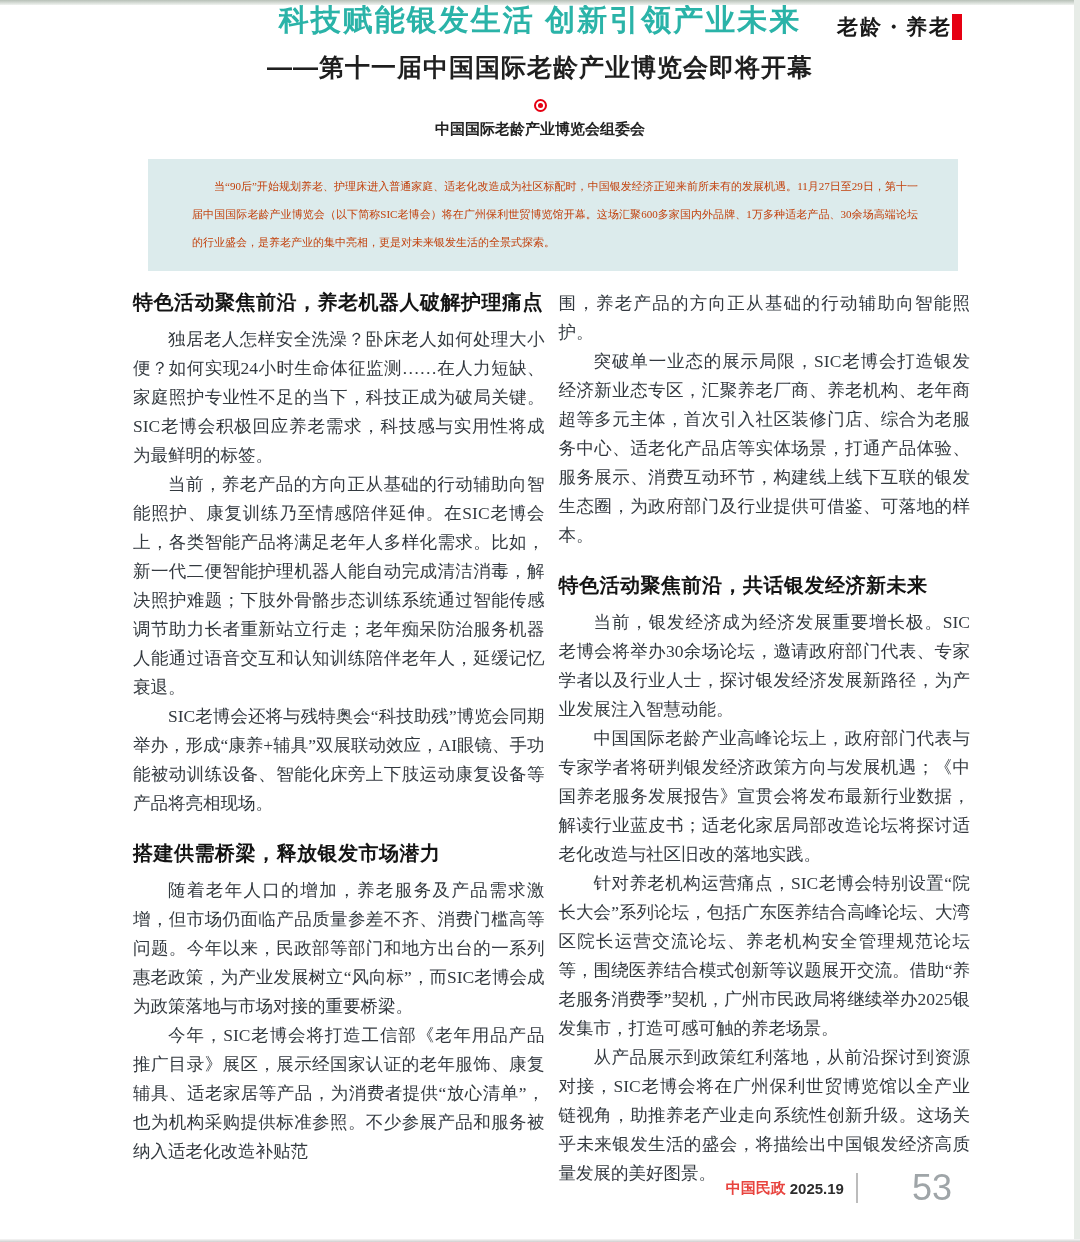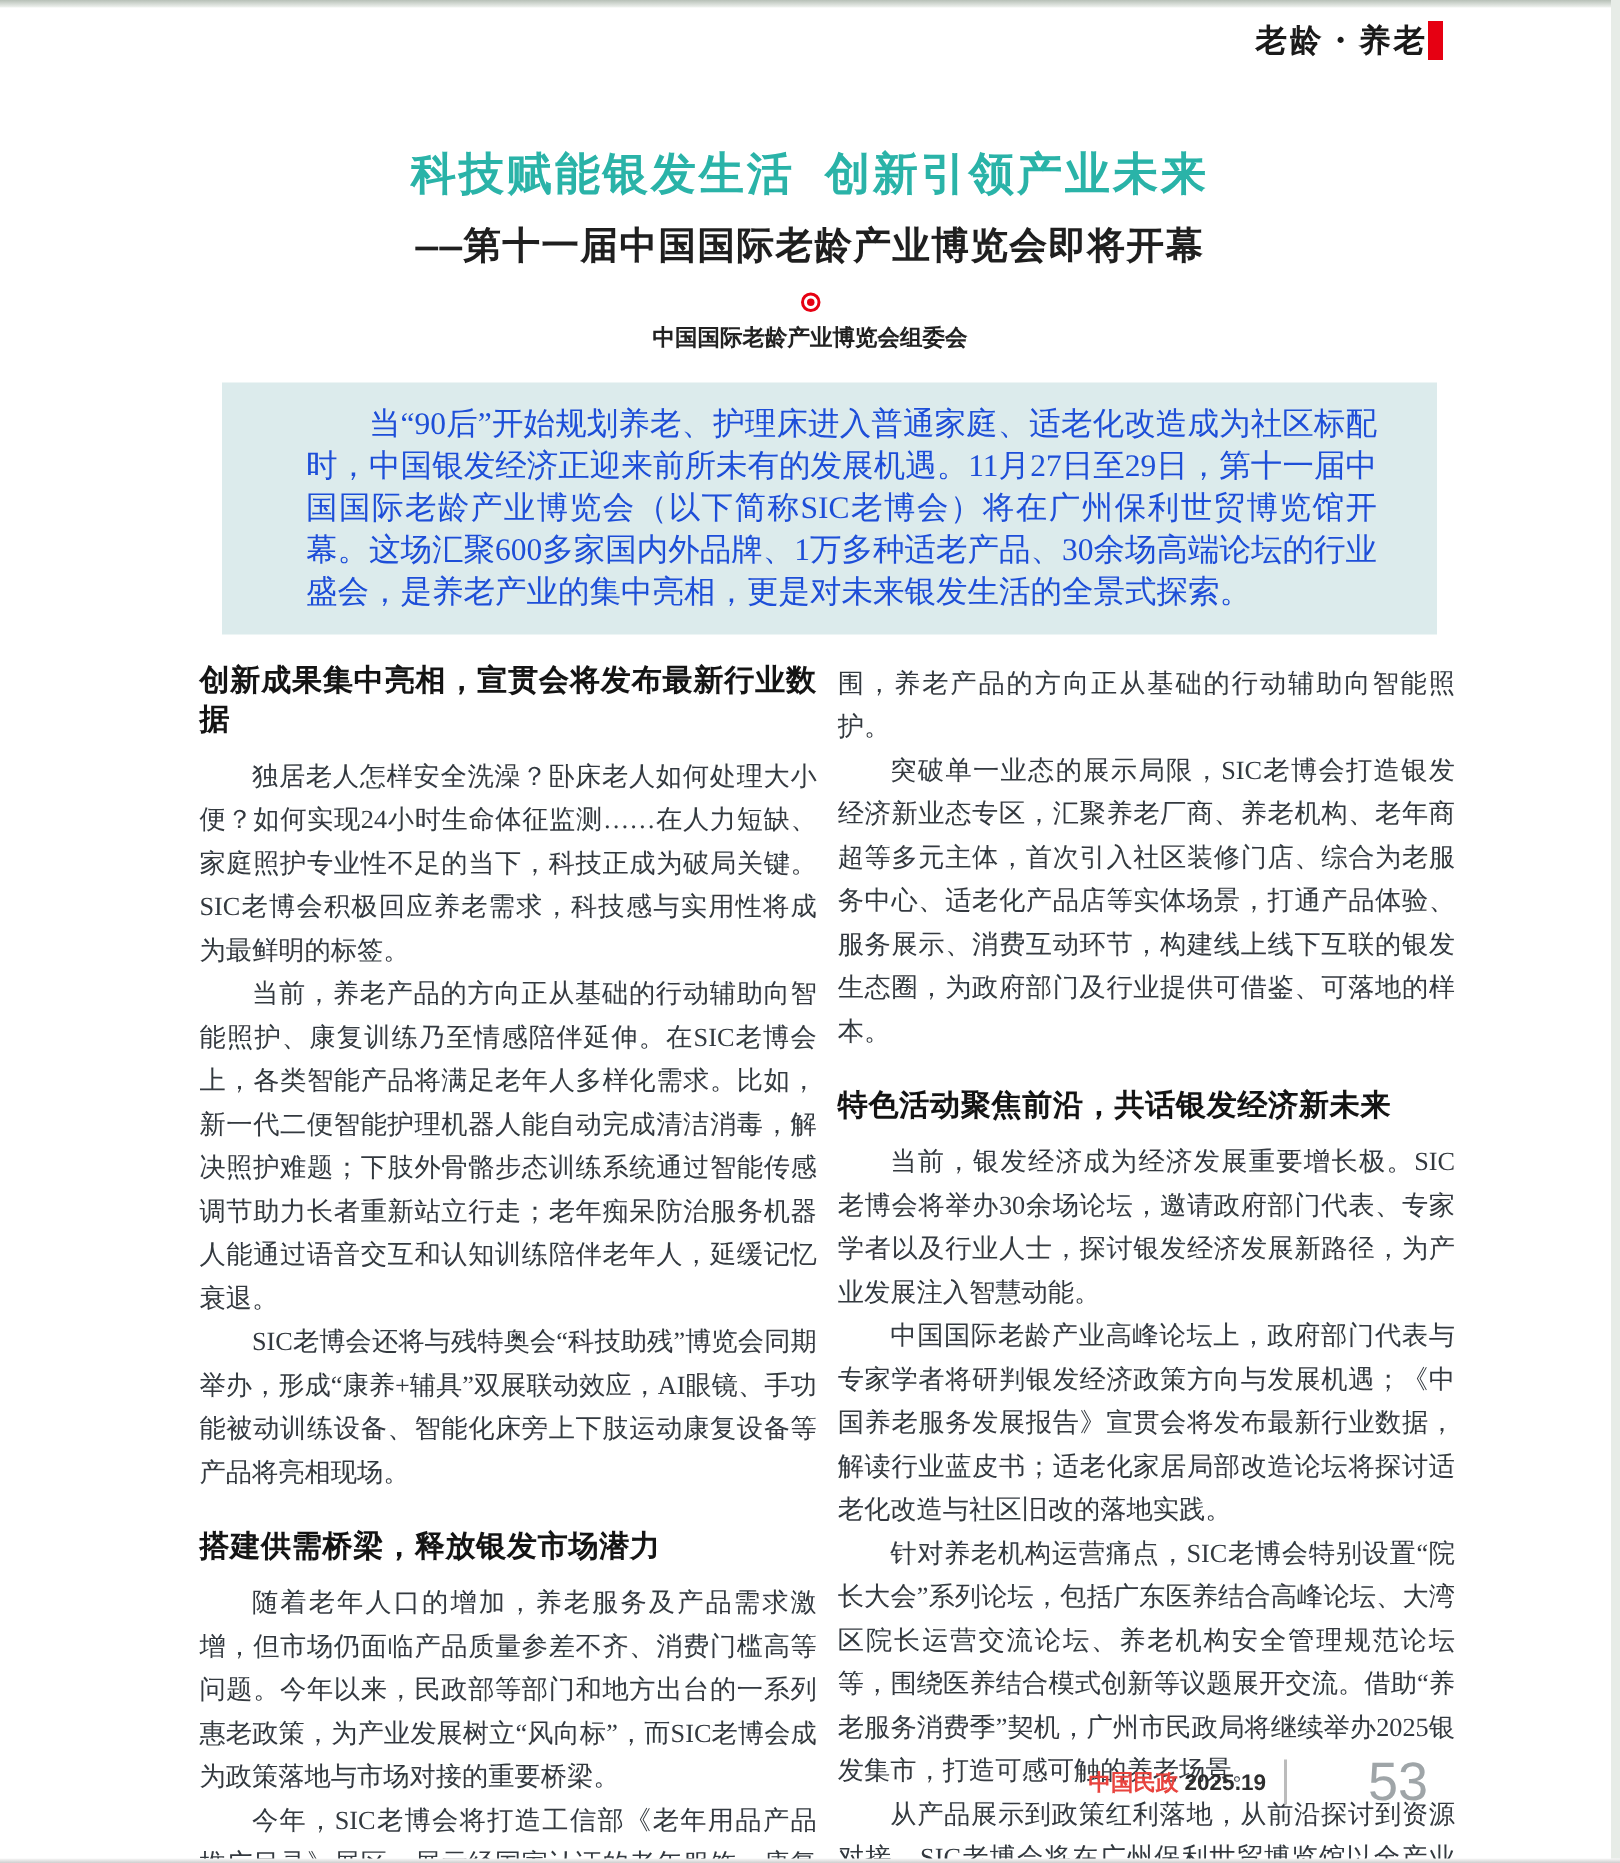--- a/index.html
+++ b/index.html
@@ -18,34 +18,34 @@
   .edge-bottom{position:absolute;bottom:0;left:0;right:0;height:3px;
     background:linear-gradient(#f7f7f7,#cfcfcf);}
 
   
   .page-header{position:absolute;top:13px;right:118px;display:flex;align-items:center;
     font-family:"Liberation Sans","DejaVu Sans",sans-serif;}
   .section-label{font-size:21px;font-weight:700;color:#1a1a1a;letter-spacing:2px;}
   .red-bar{width:10px;height:26px;background:#e60012;}
 
   
-  .title-block{padding-top:96px;text-align:center;
-    font-family:Liberation Mono, monospace;}
+  .title-block{text-align:center;
+    font-family:Liberation Sans, sans-serif;}
   .main-title{font-size:30px;font-weight:700;color:#2ab3a8;margin:0;letter-spacing:2px;}
   .sub-title{font-size:25px;font-weight:700;color:#1f1f1f;margin:10px 0 0;letter-spacing:1px;}
   .byline{margin-top:15px;display:flex;justify-content:center;align-items:center;gap:8px;
     font-size:15px;font-weight:700;color:#222;flex-direction:column;}
   .byline-bullet{width:13px;height:13px;border:2px solid #e60012;border-radius:50%;
     display:inline-flex;align-items:center;justify-content:center;box-sizing:border-box;flex:0 0 auto;}
   .byline-bullet i{width:5px;height:5px;background:#e60012;border-radius:50%;display:block;}
 
   
   .summary-box{margin:20px 122px 0 148px;background:#dcebec;
-    padding:13px 40px 15px 56px;
-    font-size:21px;line-height:28px;color:#1d4ed8;text-align:justify;}
+    padding:13px 40px 15px 44px;
+    font-size:11px;line-height:28px;color:#c2410c;text-align:justify;}
   .summary-box p{margin:0;text-indent:2em;}
 
   
   .columns{margin:18px 110px 0 133px;display:flex;gap:14px;
     font-size:17.5px;color:#33393f;}
   .col{width:412px;text-align:justify;line-height:29px;}
   .col p{margin:0;text-indent:2em;}
   .col p.no-indent{text-indent:0;}
   .col h3{font-family:"Liberation Sans","DejaVu Sans",sans-serif;
     font-size:20px;line-height:26px;color:#141414;margin:0 0 10px 0;letter-spacing:0.5px;}
@@ -83,21 +83,21 @@
     <span>中国国际老龄产业博览会组委会</span>
   </div>
 </section>
 
 <section class="summary-box">
   <p>当“90后”开始规划养老、护理床进入普通家庭、适老化改造成为社区标配时，中国银发经济正迎来前所未有的发展机遇。11月27日至29日，第十一届中国国际老龄产业博览会（以下简称SIC老博会）将在广州保利世贸博览馆开幕。这场汇聚600多家国内外品牌、1万多种适老产品、30余场高端论坛的行业盛会，是养老产业的集中亮相，更是对未来银发生活的全景式探索。</p>
 </section>
 
 <section class="columns">
   <div class="col">
-    <h3>创新成果集中亮相，宣贯会将发布最新行业数据</h3>
+    <h3>特色活动聚焦前沿，养老机器人破解护理痛点</h3>
     <p>独居老人怎样安全洗澡？卧床老人如何处理大小便？如何实现24小时生命体征监测……在人力短缺、家庭照护专业性不足的当下，科技正成为破局关键。SIC老博会积极回应养老需求，科技感与实用性将成为最鲜明的标签。</p>
     <p>当前，养老产品的方向正从基础的行动辅助向智能照护、康复训练乃至情感陪伴延伸。在SIC老博会上，各类智能产品将满足老年人多样化需求。比如，新一代二便智能护理机器人能自动完成清洁消毒，解决照护难题；下肢外骨骼步态训练系统通过智能传感调节助力长者重新站立行走；老年痴呆防治服务机器人能通过语音交互和认知训练陪伴老年人，延缓记忆衰退。</p>
     <p>SIC老博会还将与残特奥会“科技助残”博览会同期举办，形成“康养+辅具”双展联动效应，AI眼镜、手功能被动训练设备、智能化床旁上下肢运动康复设备等产品将亮相现场。</p>
     <h3 class="spaced">搭建供需桥梁，释放银发市场潜力</h3>
     <p>随着老年人口的增加，养老服务及产品需求激增，但市场仍面临产品质量参差不齐、消费门槛高等问题。今年以来，民政部等部门和地方出台的一系列惠老政策，为产业发展树立“风向标”，而SIC老博会成为政策落地与市场对接的重要桥梁。</p>
     <p>今年，SIC老博会将打造工信部《老年用品产品推广目录》展区，展示经国家认证的老年服饰、康复辅具、适老家居等产品，为消费者提供“放心清单”，也为机构采购提供标准参照。不少参展产品和服务被纳入适老化改造补贴范</p>
   </div>
   <div class="col">
     <p class="no-indent">围，养老产品的方向正从基础的行动辅助向智能照护。</p>
     <p>突破单一业态的展示局限，SIC老博会打造银发经济新业态专区，汇聚养老厂商、养老机构、老年商超等多元主体，首次引入社区装修门店、综合为老服务中心、适老化产品店等实体场景，打通产品体验、服务展示、消费互动环节，构建线上线下互联的银发生态圈，为政府部门及行业提供可借鉴、可落地的样本。</p>

